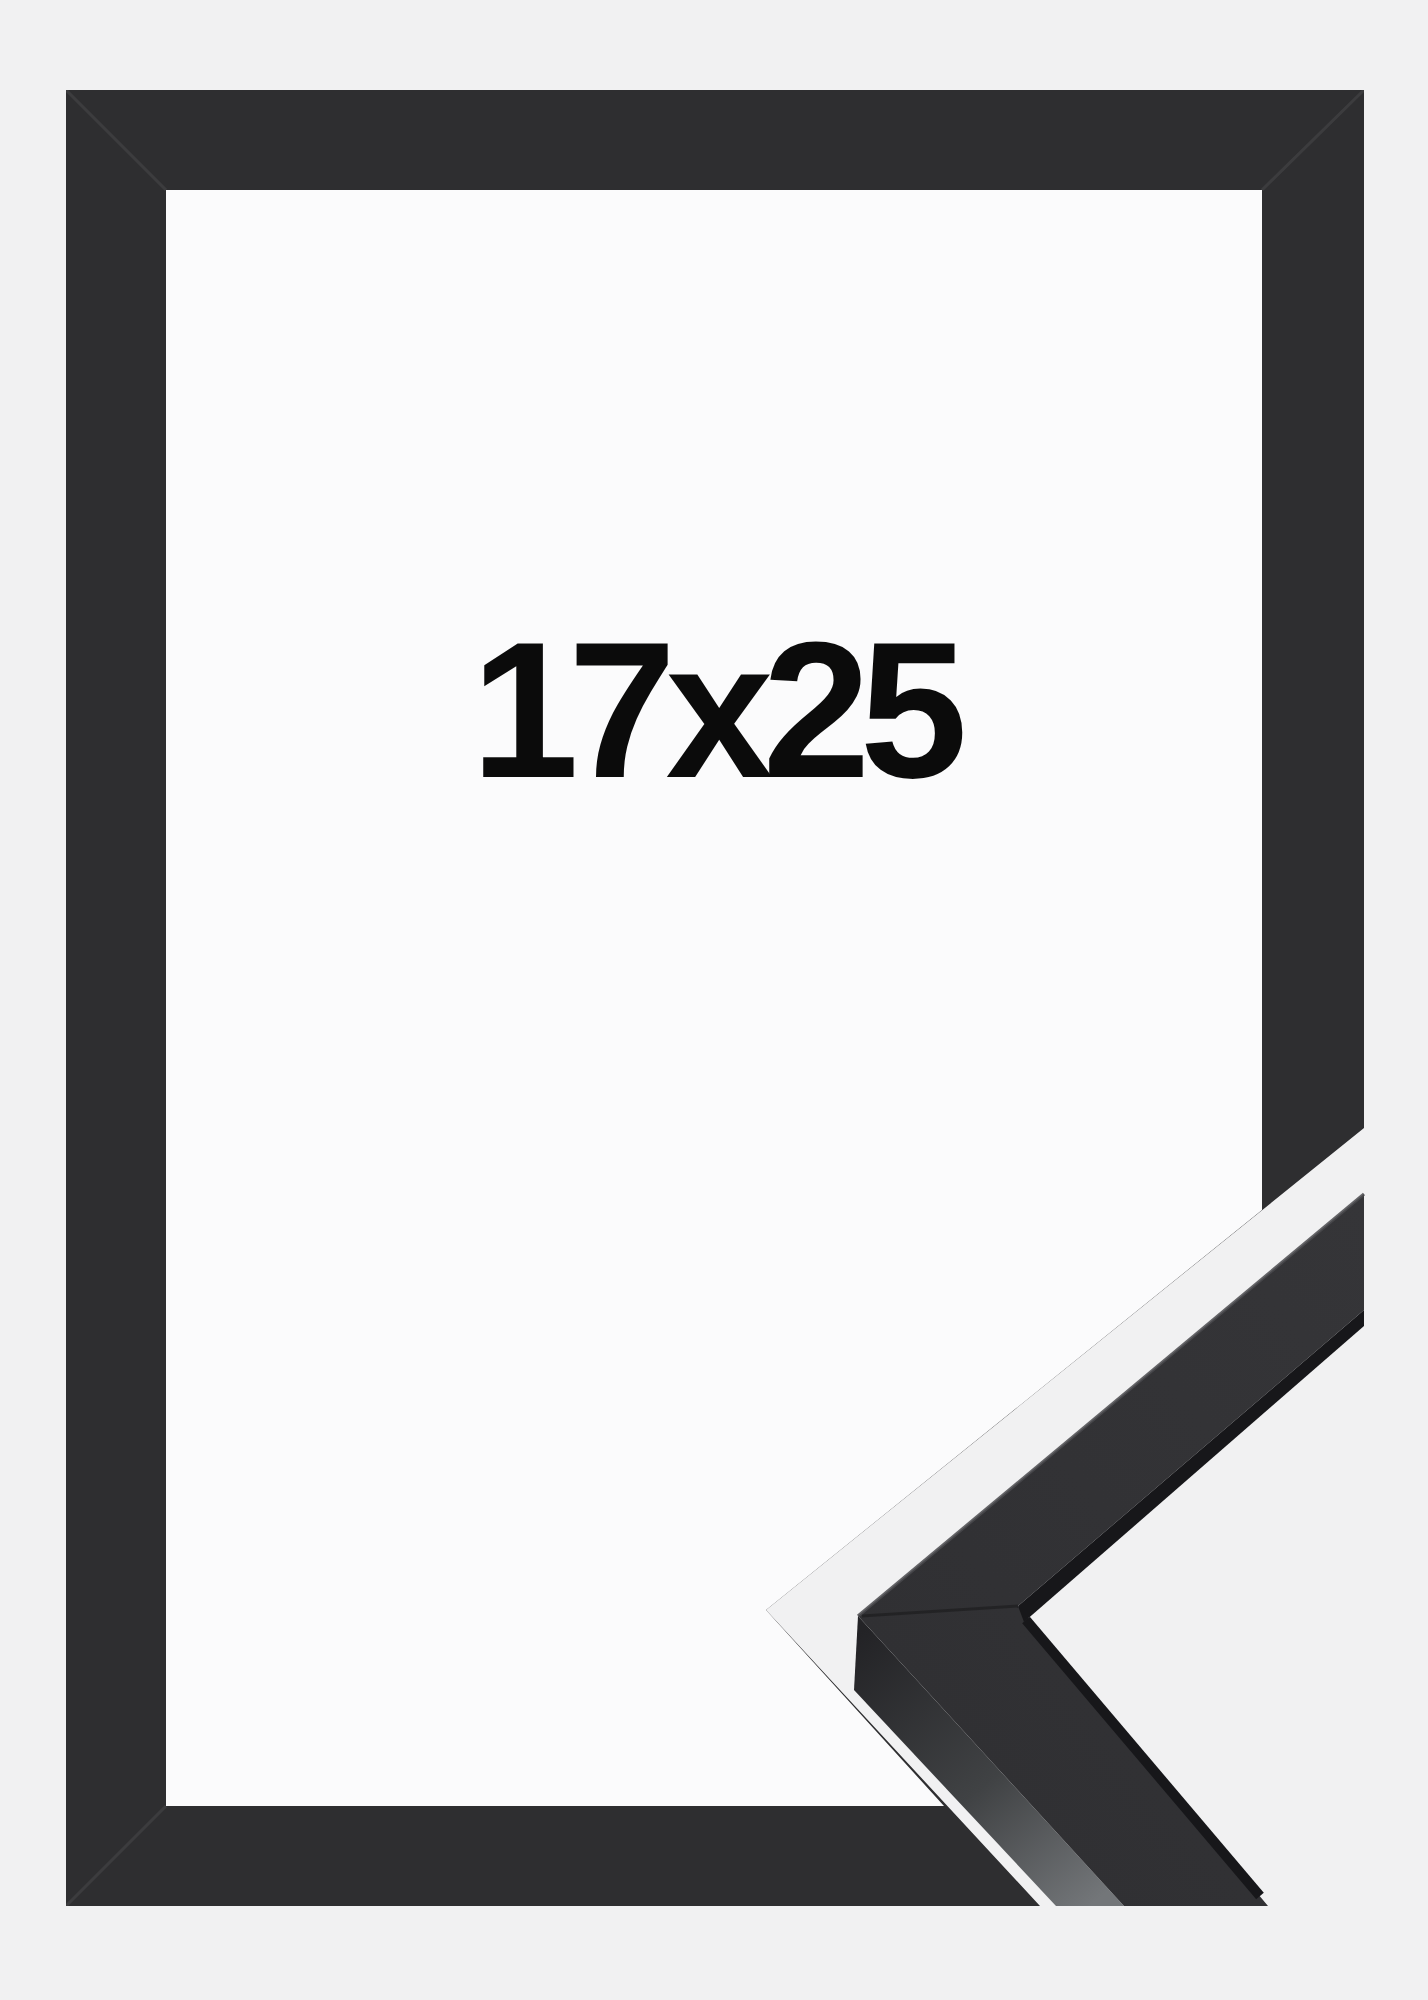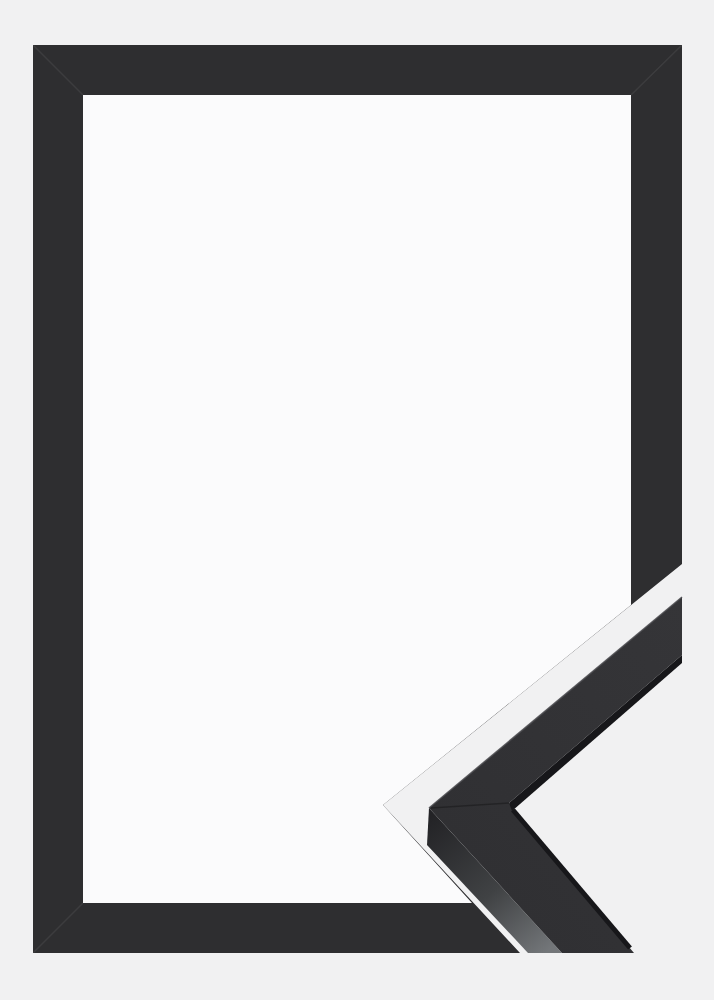--- a/index.html
+++ b/index.html
@@ -84,13 +84,14 @@
       <polygon class="edgeShadow" points="682,655 509,803 512,811 682,663"></polygon>
 
       <path class="edgeLine" d="M513,810 L630,948"></path>
 
       <path class="rim" d="M682,597 L429,808"></path>
 
       <path class="miterSeam" d="M431,808 L509,803"></path>
     </g>
   </svg>
 
+  <div class="size-label">17x25</div>
 </div>
 
 </body></html>

